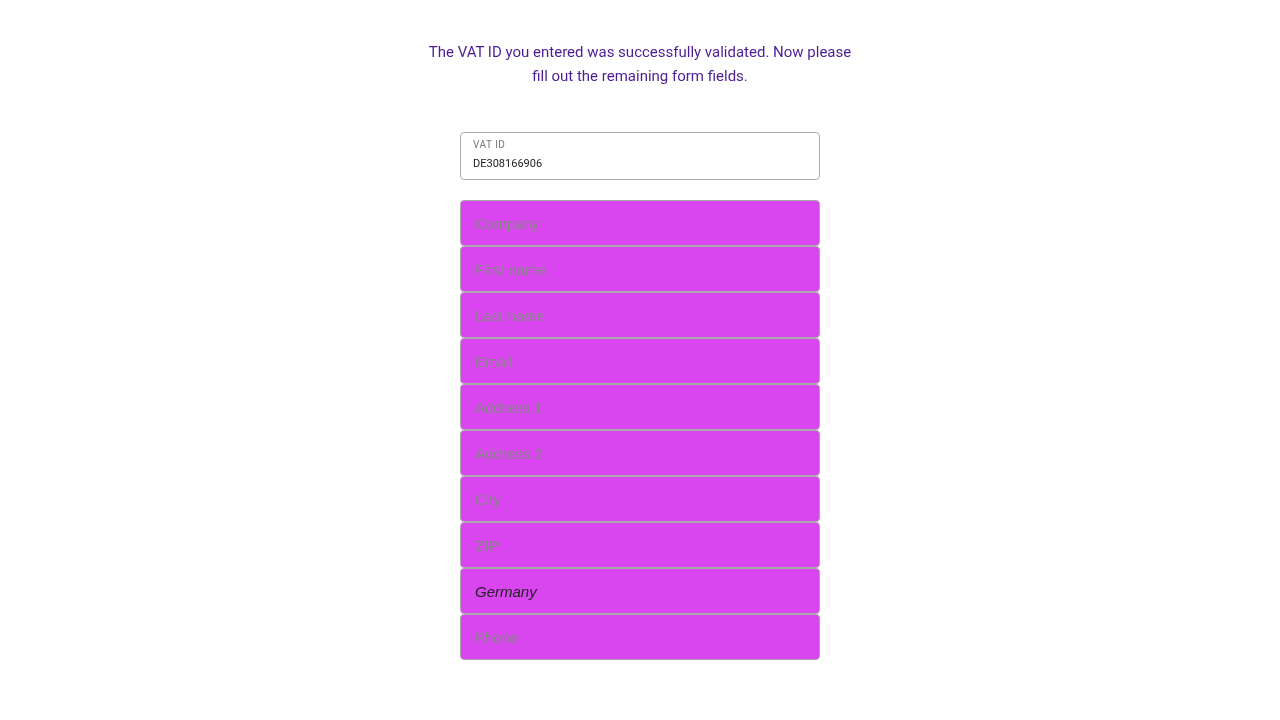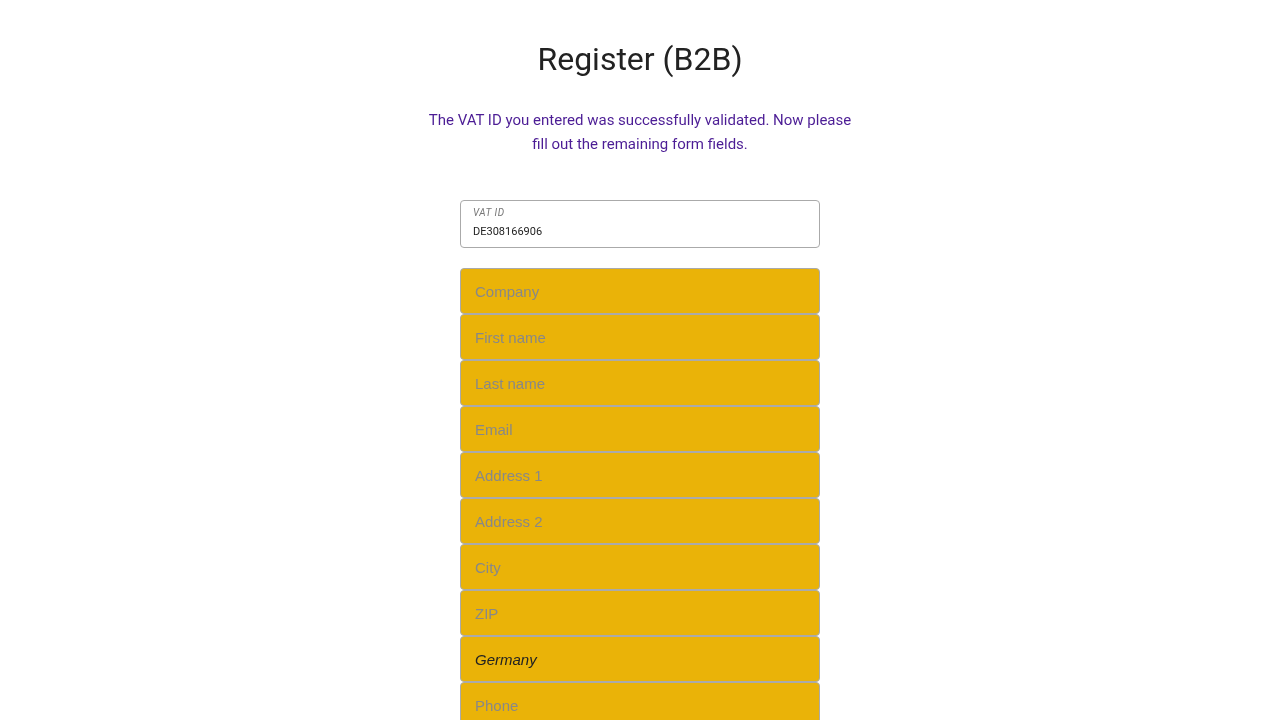--- a/index.html
+++ b/index.html
@@ -60,54 +60,52 @@
       margin-bottom: 10px;
     }
 
     .vat-label {
       font-size: 10px;
       color: #777777;
       text-transform: uppercase;
       letter-spacing: 0.5px;
       display: block;
       margin-bottom: 2px;
-      font-style: italic;
     }
 
     .vat-value {
       font-size: 11px;
       color: #222222;
     }
 
     .form-input {
       width: 100%;
       height: 46px;
       border: 1px solid #aaaaaa;
       border-radius: 4px;
       padding: 0 14px;
       font-size: 15px;
       color: #333333;
-      background: #eab308;
+      background: #d946ef;
       outline: none;
     }
 
     .form-input::placeholder {
       color: #888888;
     }
 
     .form-input.has-value {
       color: #222222;
       font-style: italic;
     }
   </style>
 </head>
 <body>
 
 <div class="page-container">
-  <h1 class="page-title">Register (B2B)</h1>
 
   <p class="subtitle">
     <span>The VAT ID you entered was successfully validated. Now please</span><br>
     <span>fill out the remaining form fields.</span>
   </p>
 
   <div class="form-container">
 
     <div class="vat-field-wrapper">
       <span class="vat-label">VAT ID</span>

